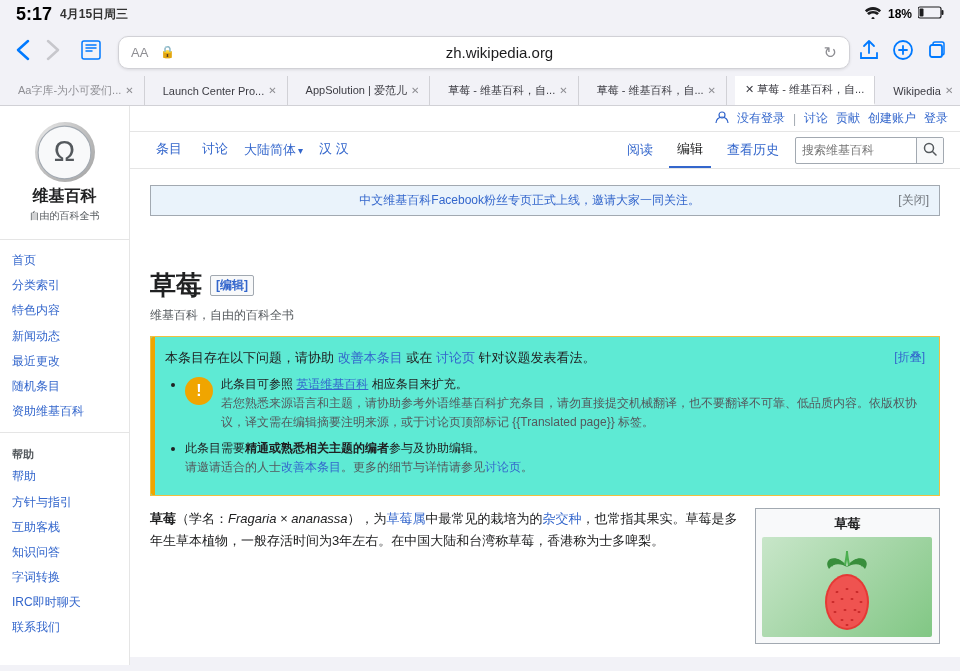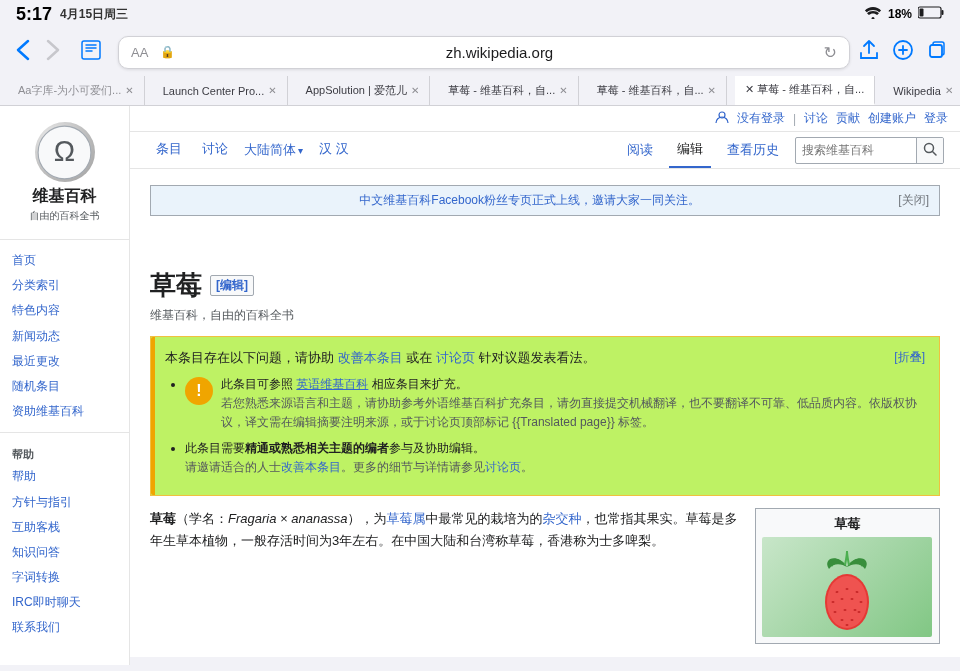--- a/index.html
+++ b/index.html
@@ -106,21 +106,21 @@
       background: #eaf3fb; border: 1px solid #a2a9b1; padding: 6px 10px;
       font-size: 12px; color: #3366cc; text-align: center; margin-bottom: 12px;
     }
     .close-bar { float: right; color: #72777d; cursor: pointer; font-size: 12px; }
 
     .article-title { font-size: 26px; font-weight: bold; color: #202122; margin-bottom: 4px; display: flex; align-items: center; gap: 8px; }
     .edit-link { font-size: 12px; color: #3366cc; cursor: pointer; background: #f8f9fa; border: 1px solid #a2a9b1; border-radius: 2px; padding: 1px 5px; }
     .wiki-tagline { font-size: 12px; color: #54595d; margin-bottom: 12px; }
 
     .warning-box {
-      border: 1px solid #f0c040; background: #bef264; padding: 12px 14px; margin-bottom: 12px;
+      border: 1px solid #f0c040; background: #5eead4; padding: 12px 14px; margin-bottom: 12px;
       position: relative;
     }
     .warning-left-bar { position: absolute; left: 0; top: 0; bottom: 0; width: 4px; background: #f0a500; border-radius: 2px 0 0 2px; }
     .warning-header { display: flex; justify-content: space-between; font-size: 13px; color: #202122; margin-bottom: 8px; font-weight: 500; }
     .warning-fold { font-size: 12px; color: #3366cc; cursor: pointer; }
     .warning-body { font-size: 12px; line-height: 1.6; color: #202122; }
     .warning-icon { display: inline-block; width: 28px; height: 28px; border-radius: 50%; background: #f0a500; color: white; text-align: center; line-height: 28px; font-size: 16px; font-weight: bold; float: left; margin-right: 8px; margin-top: 2px; }
     .warning-text { margin-left: 36px; }
 
     .article-text { font-size: 13px; line-height: 1.7; color: #202122; margin-bottom: 12px; }

